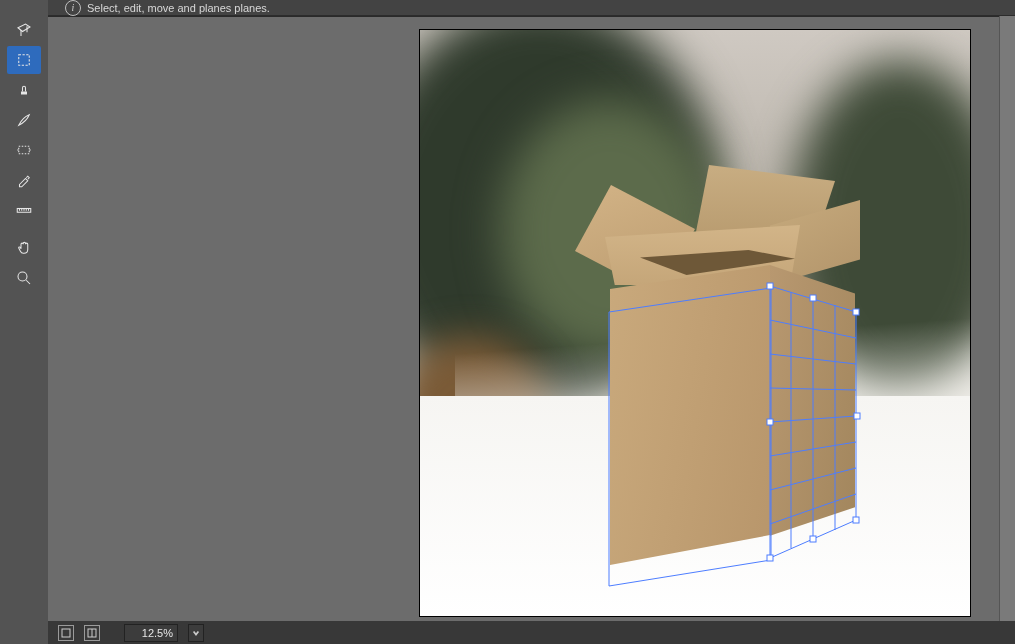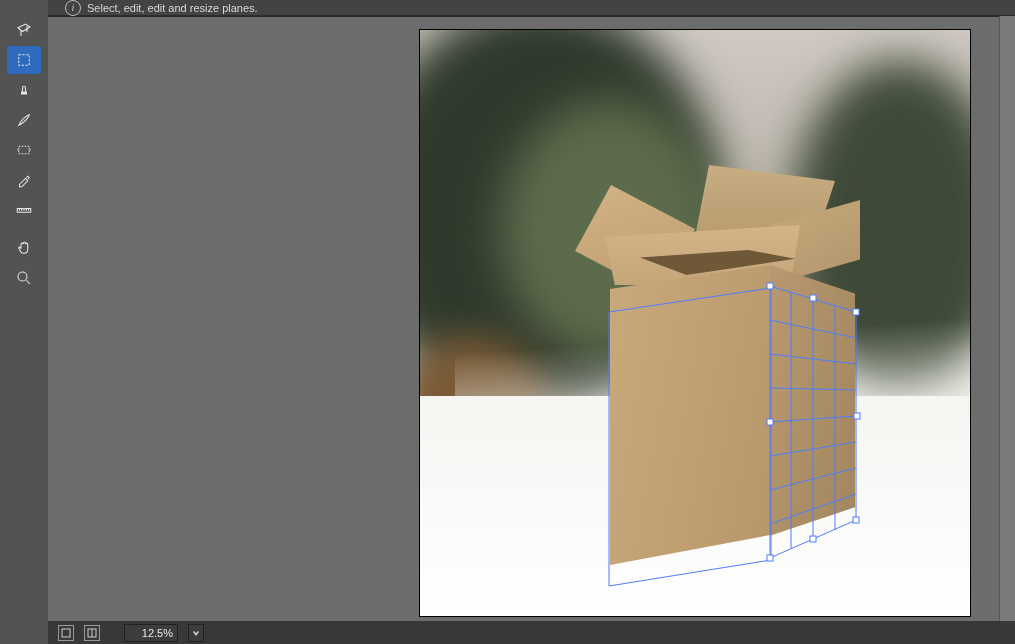--- a/index.html
+++ b/index.html
@@ -61,21 +61,21 @@
   .front-outline{position:absolute;left:189px;top:258px;width:162px;height:298px;pointer-events:none;}
   .front-outline svg{width:100%;height:100%;overflow:visible;}
   .front-outline polygon{stroke:var(--plane-blue);fill:none;stroke-width:1;}
 </style>
 </head>
 <body>
 
 <div class="info-strip">
   <div class="info-inner">
     <span class="i">i</span>
-    <span>Select, edit, edit and resize planes.</span>
+    <span>Select, edit, move and planes planes.</span>
   </div>
 </div>
 
 <div class="toolbar">
   <div class="tool">
     <svg viewBox="0 0 24 24">
         <path d="M4 9 L14 4 L20 8 L10 14 Z"></path>
         <path d="M8 12 L8 20"></path>
         <path d="M16 7 L16 15"></path>
       </svg>

